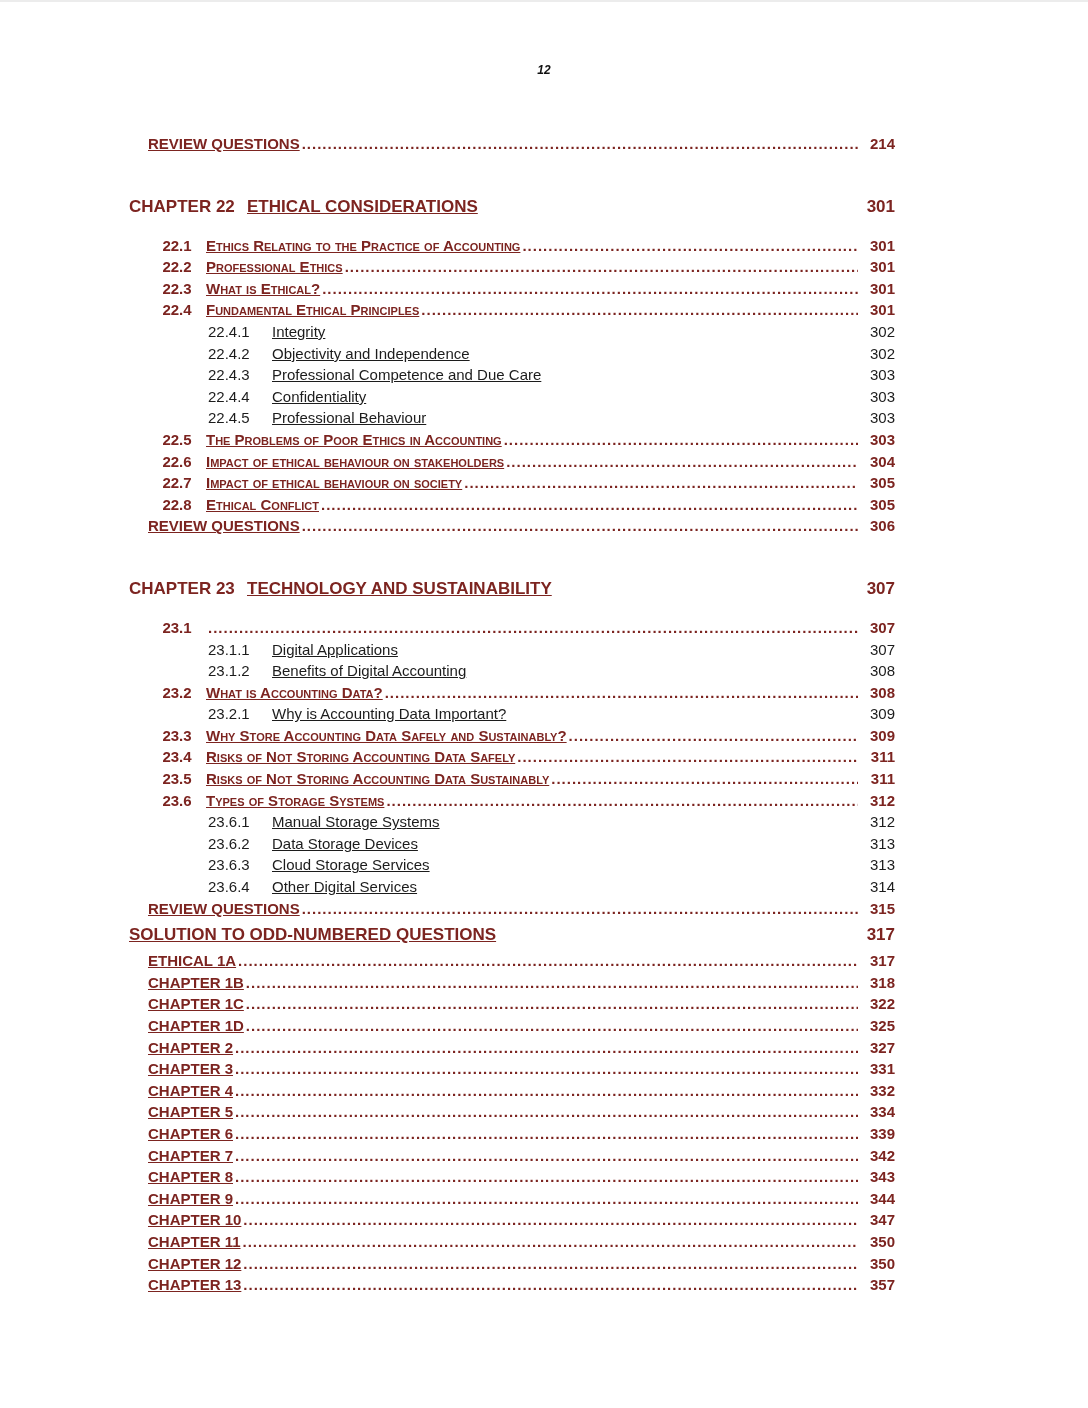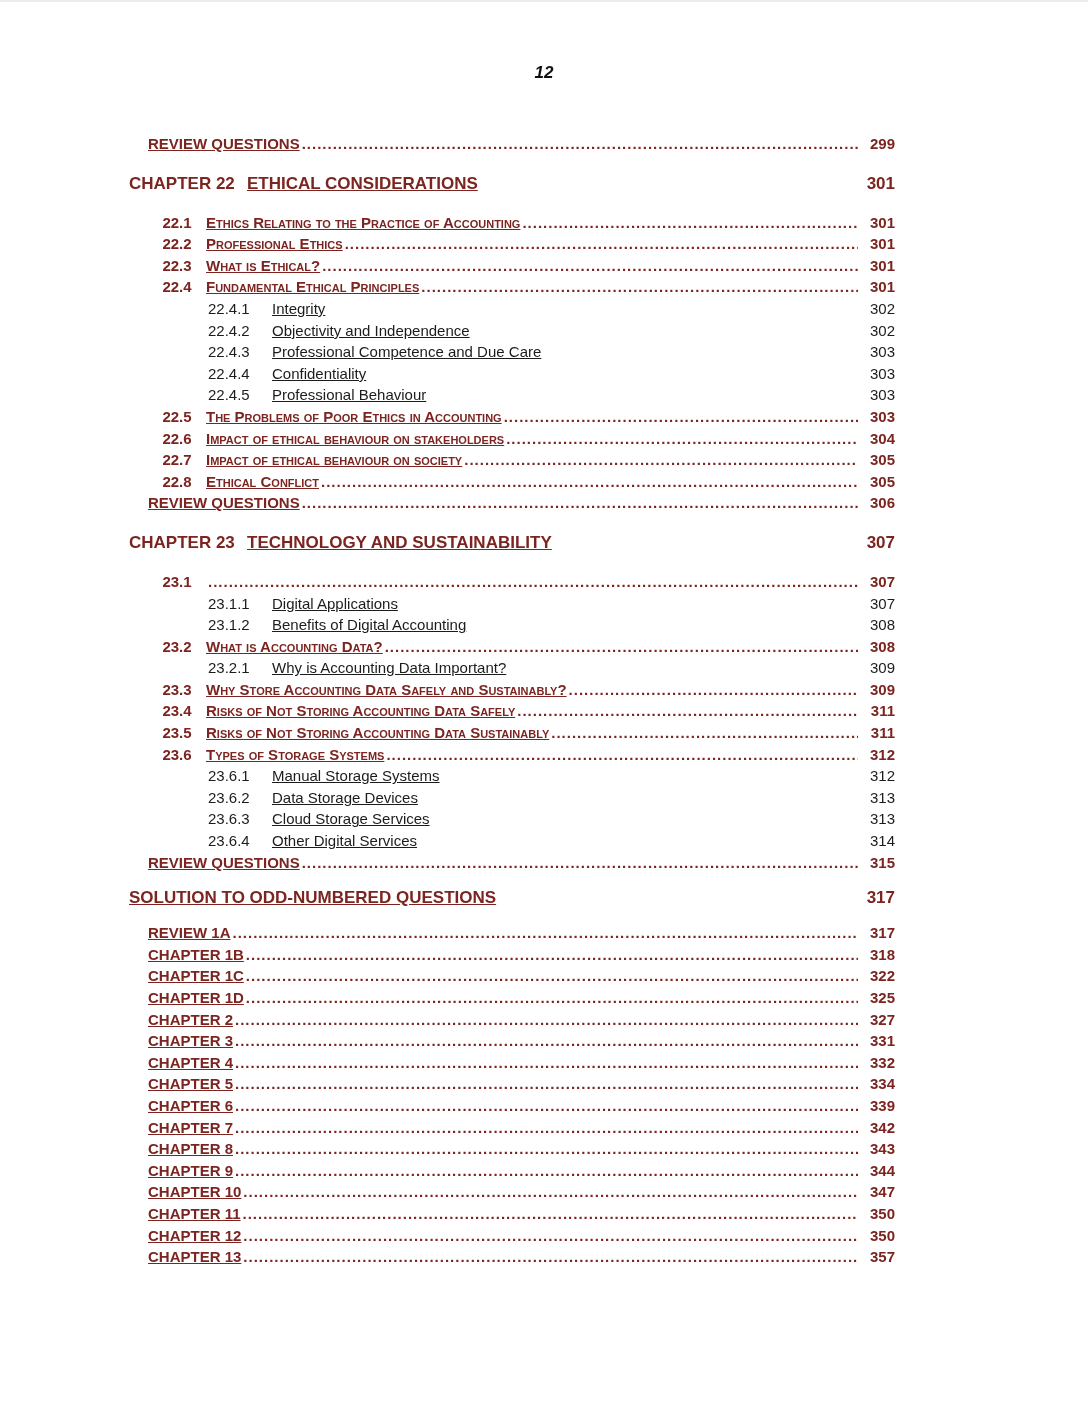--- a/index.html
+++ b/index.html
@@ -10,21 +10,21 @@
     background: #ffffff;
     font-family: "Liberation Sans", sans-serif;
     color: var(--ink);
     position: relative;
     overflow: hidden;
     border-top: 2px solid #ececec;
   }
   .page-header {
     position: absolute; top: 61px; left: 0;
     width: 100%; text-align: center;
-    font-size: 17px; font-weight: bold; font-style: italic;
+    font-size: 12px; font-weight: bold; font-style: italic;
     color: #111;
   }
   .toc {
     position: absolute; top: 131px; left: 129px;
     width: 766px;
     font-size: 15px;
   }
   .row { display: flex; align-items: baseline; line-height: 21.6px; }
   .row .title { white-space: nowrap; text-decoration: underline; }
   .row .num { white-space: nowrap; flex: 0 0 auto; }
@@ -37,23 +37,23 @@
   .subsection {
     margin-left: 79px;
     color: var(--ink); font-weight: 400;
   }
   .subsection .num { min-width: 64px; }
   .chapter {
     margin: 17px 0;
     color: var(--red); font-weight: 700;
     font-size: 17px; line-height: 23px;
   }
-  .chapter .num { min-width: 118px; }
+  .chapter .num { min-width: 118px; margin-top: 23px; }
   .part {
-    margin: 13px 0;
+    margin: 4px 0;
     color: var(--red); font-weight: 700;
     font-size: 17px; line-height: 23px;
   }
   .dots {
     flex: 1 1 auto;
     overflow: hidden;
     white-space: nowrap;
     letter-spacing: 1px;
     margin: 0 5px 0 2px;
   }
@@ -66,21 +66,21 @@
 </style>
 </head>
 <body>
 
 <div class="page-header">12</div>
 
 <main class="toc">
     <div class="row review">
       <span class="title">REVIEW QUESTIONS</span>
       <span class="dots">................................................................................................................................................................................................................................................................................................................................................................................................................</span>
-      <span class="pg">299</span>
+      <span class="pg">214</span>
     </div>
     <div class="row chapter">
       <span class="num">CHAPTER 22</span>
       <span class="title">ETHICAL CONSIDERATIONS</span>
       <span class="dots"></span>
       <span class="pg">301</span>
     </div>
     <div class="row section">
       <span class="num">22.1</span>
       <span class="title sc">Ethics Relating to the Practice of Accounting</span>
@@ -251,21 +251,21 @@
       <span class="title">REVIEW QUESTIONS</span>
       <span class="dots">................................................................................................................................................................................................................................................................................................................................................................................................................</span>
       <span class="pg">315</span>
     </div>
     <div class="row part">
       <span class="title">SOLUTION TO ODD-NUMBERED QUESTIONS</span>
       <span class="dots"></span>
       <span class="pg">317</span>
     </div>
     <div class="row chapterlink">
-      <span class="title">REVIEW 1A</span>
+      <span class="title">ETHICAL 1A</span>
       <span class="dots">................................................................................................................................................................................................................................................................................................................................................................................................................</span>
       <span class="pg">317</span>
     </div>
     <div class="row chapterlink">
       <span class="title">CHAPTER 1B</span>
       <span class="dots">................................................................................................................................................................................................................................................................................................................................................................................................................</span>
       <span class="pg">318</span>
     </div>
     <div class="row chapterlink">
       <span class="title">CHAPTER 1C</span>

